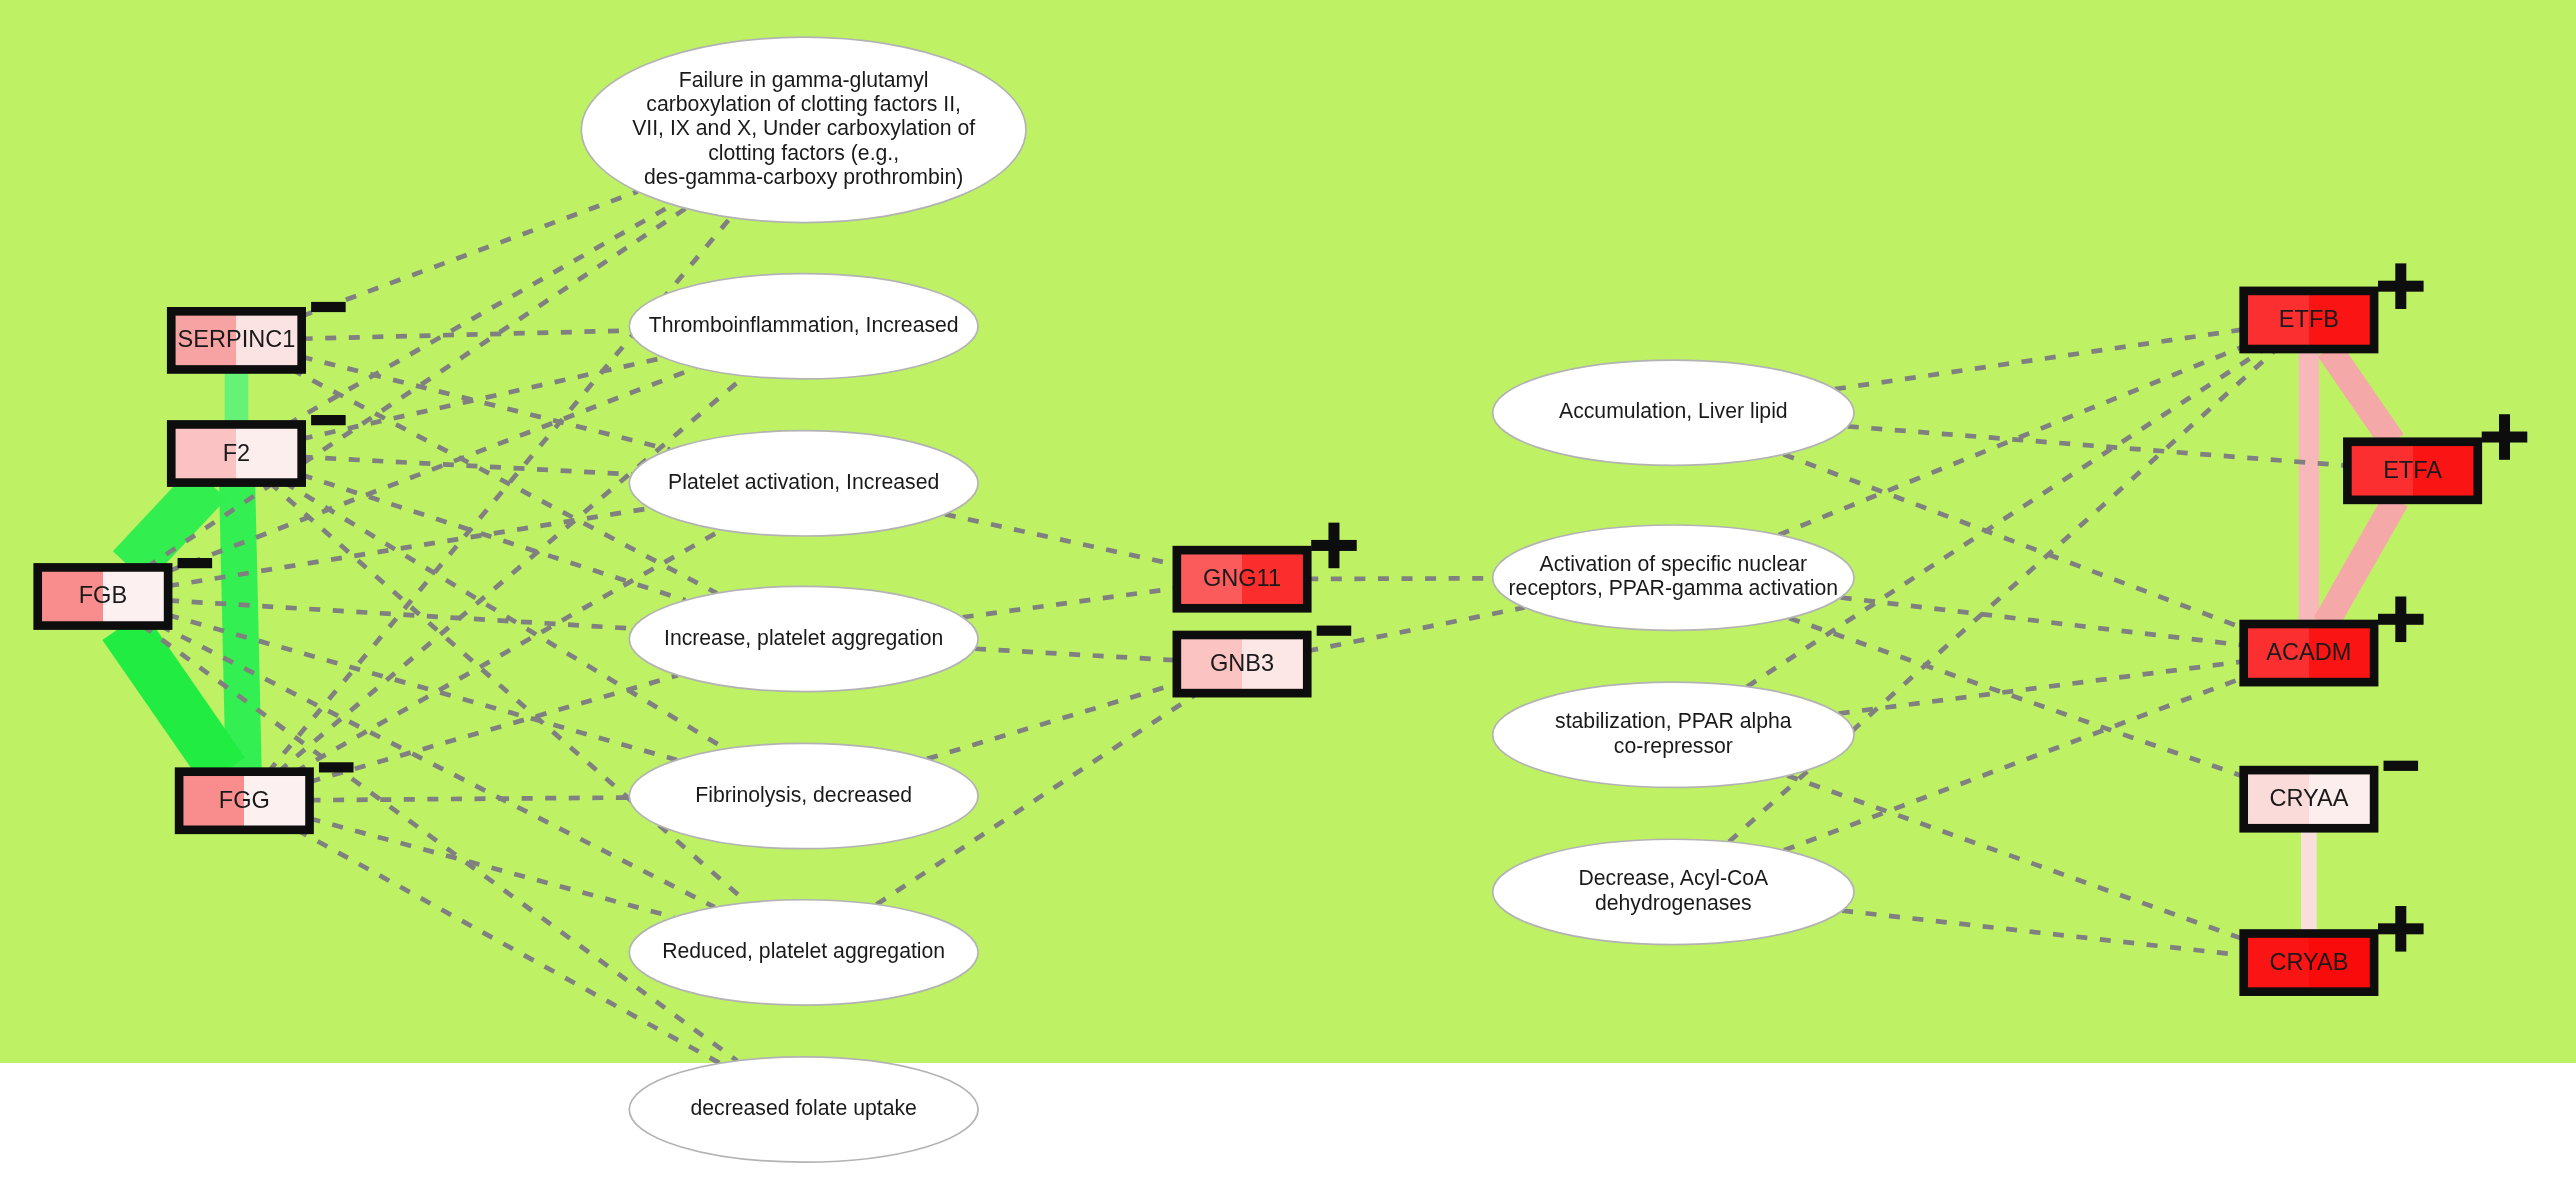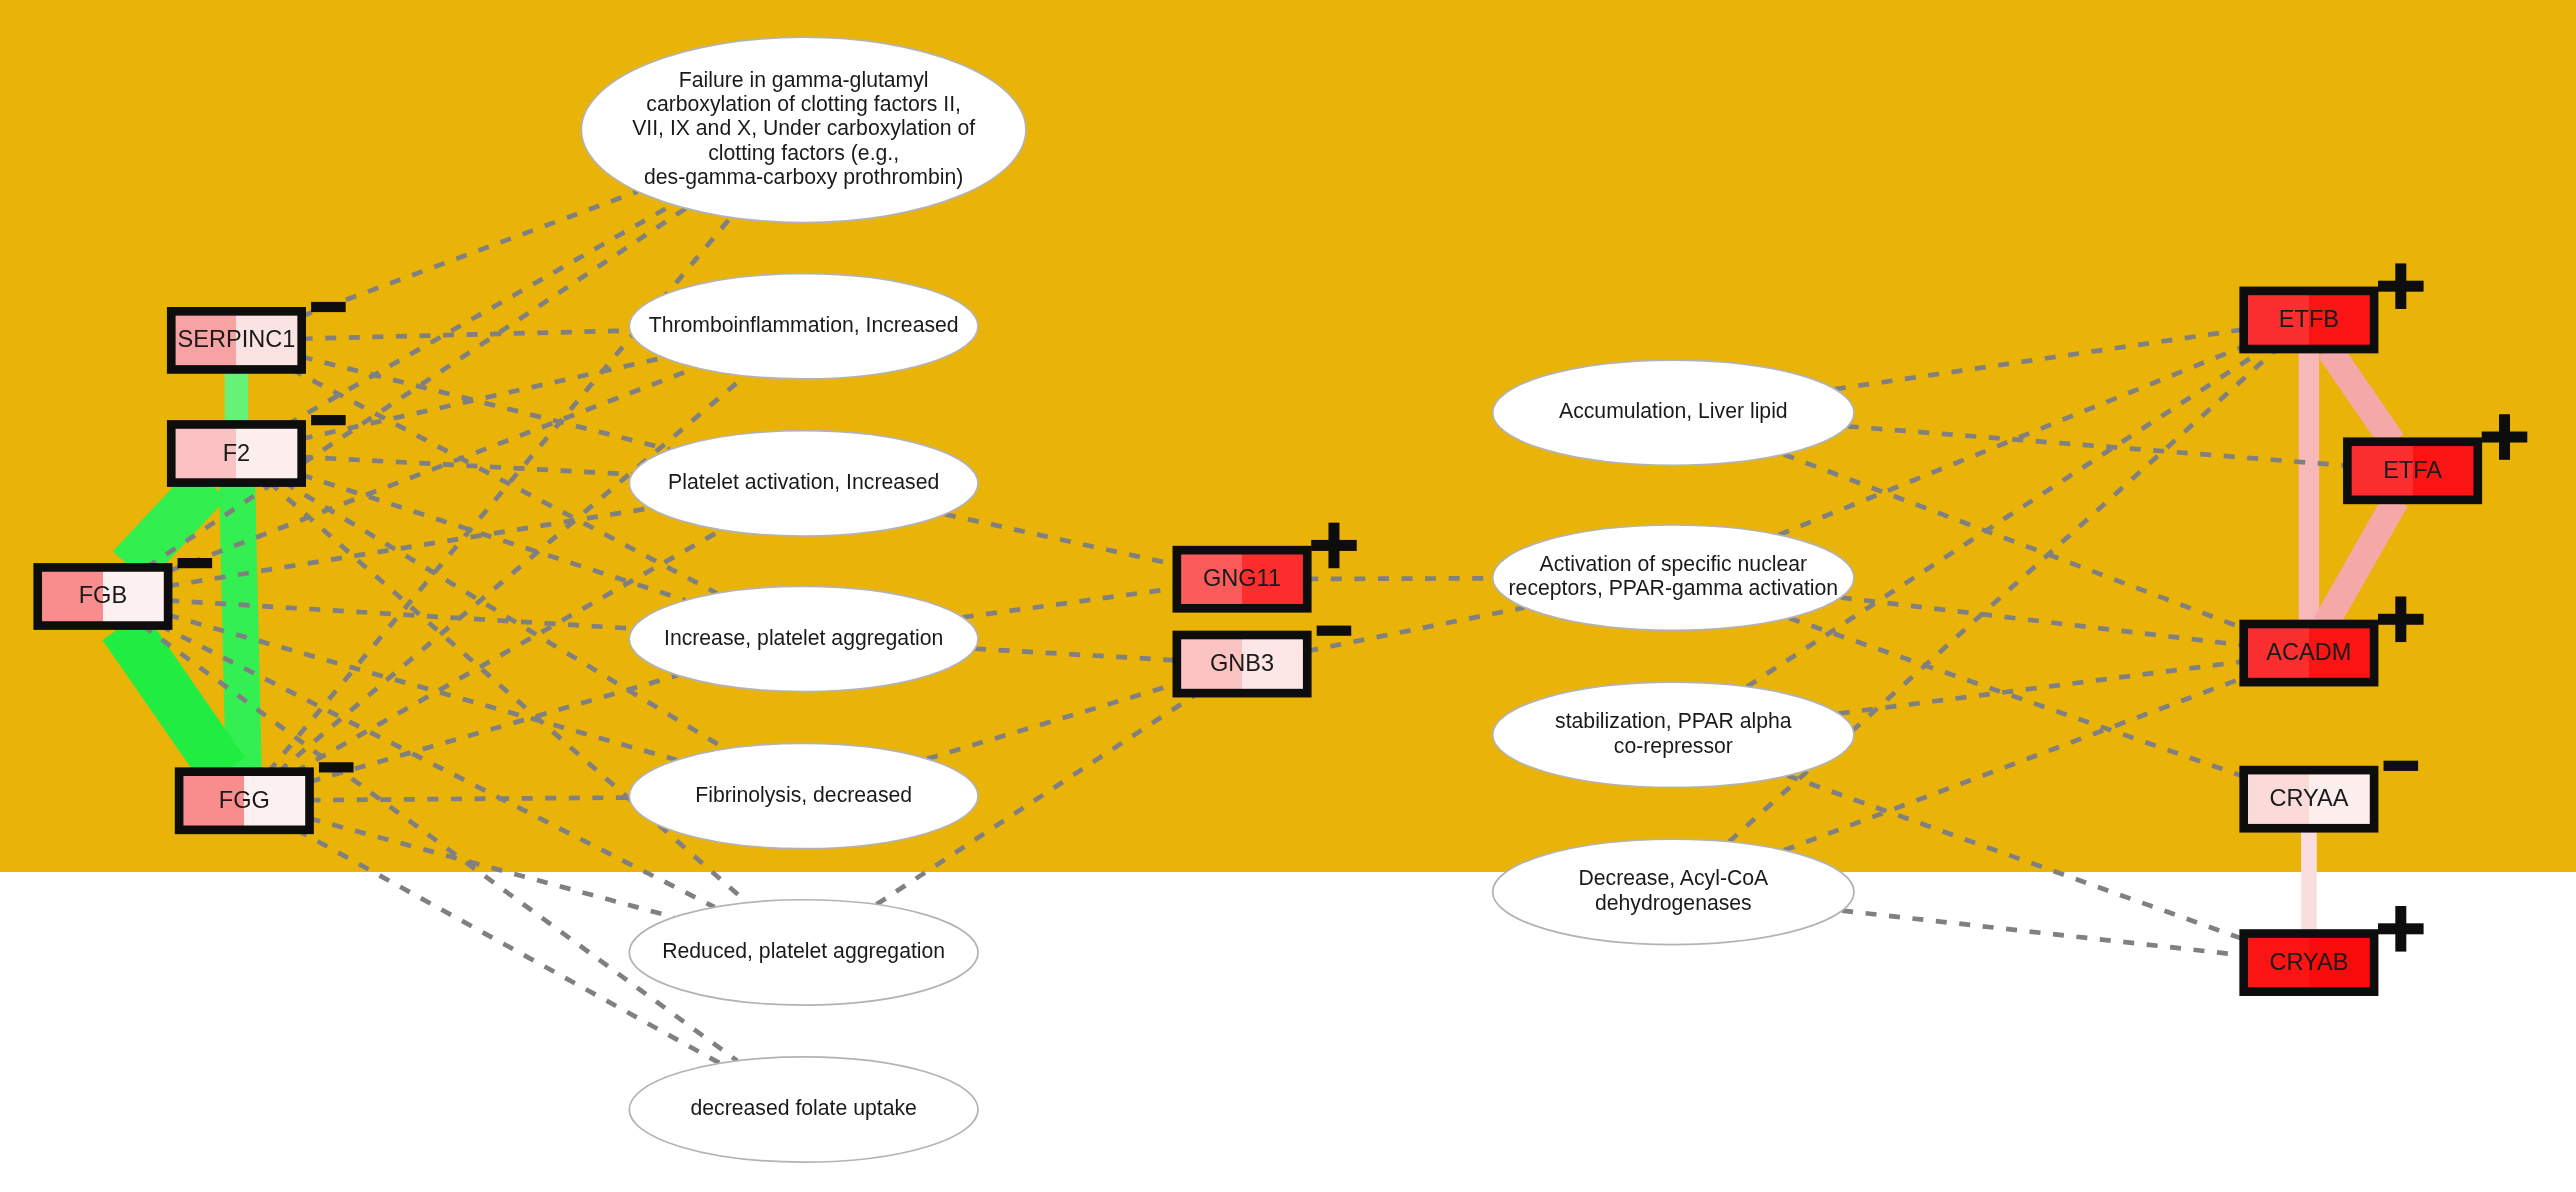--- a/index.html
+++ b/index.html
@@ -11,22 +11,22 @@
   body {
     font-family: "Liberation Sans", sans-serif;
     width: 2576px;
     height: 1193px;
     overflow: hidden;
     position: relative;
   }
   #canvas {
     position: relative;
     width: 2576px;
-    height: 872px;
-    background: #eab308;
+    height: 1063px;
+    background: #bef264;
   }
   svg#net {
     position: absolute;
     top: 0;
     left: 0;
     width: 2576px;
     height: 1193px;
   }
   .ellipse-shape {
     fill: #ffffff;

